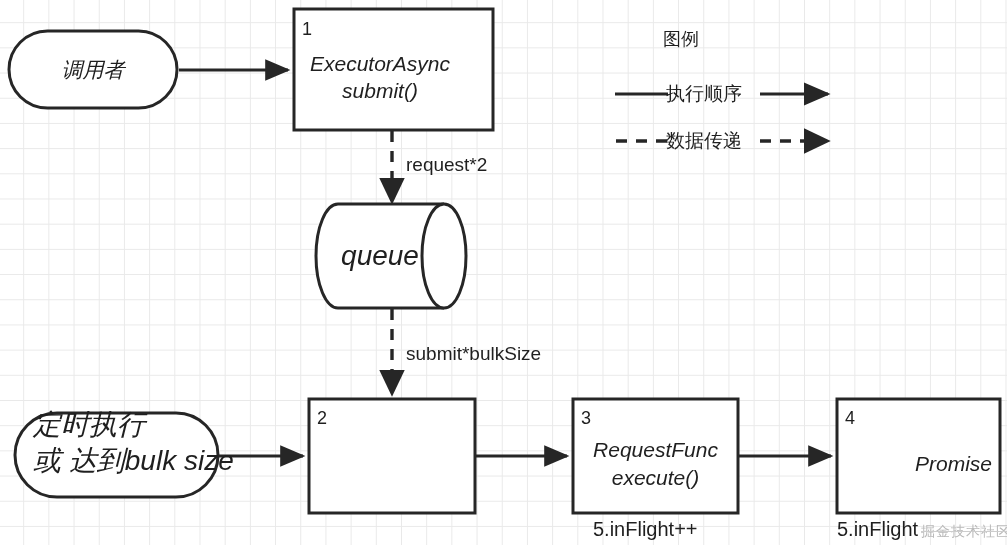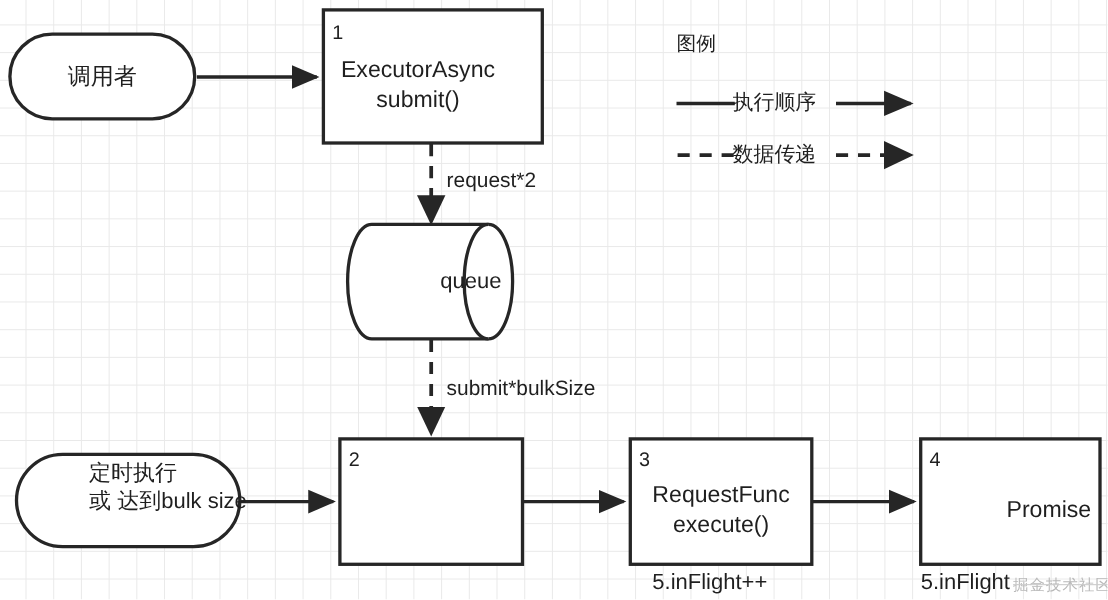--- a/index.html
+++ b/index.html
@@ -32,40 +32,41 @@
     position: absolute;
     display: flex;
     flex-direction: column;
     align-items: center;
     justify-content: center;
     text-align: center;
     color: #1f1f1f;
     pointer-events: none;
     line-height: 1.30;
   }
-  .node-label span { display: block; white-space: pre; }
+  .node-label span { display: block; white-space: pre; font-style: italic; }
   .corner-num {
     position: absolute;
     color: #1f1f1f;
     font-size: 18px;
     line-height: 1;
   }
   .edge-label {
     position: absolute;
     color: #1f1f1f;
     font-size: 19px;
     white-space: nowrap;
     line-height: 1;
   }
   .legend-title {
     position: absolute;
     color: #1f1f1f;
     font-size: 18px;
     line-height: 1;
     white-space: nowrap;
+    margin-left: 48px;
   }
   .legend-text {
     position: absolute;
     color: #1f1f1f;
     font-size: 19px;
     line-height: 1;
     white-space: nowrap;
     background: transparent;
   }
   .under-label {
@@ -78,21 +79,21 @@
   .watermark {
     position: absolute;
     color: #b9b9b9;
     font-size: 14px;
     letter-spacing: 1px;
     line-height: 1;
     white-space: nowrap;
     text-decoration: line-through;
     text-decoration-color: #cdcdcd;
   }
-  .t20 { font-size: 20px; margin-left: 48px; }
+  .t20 { font-size: 28px; }
   .t21 { font-size: 21px; }
 </style>
 </head>
 <body>
 
 <div id="canvas">
 
   <svg id="svg-layer" viewBox="0 0 1007 545" xmlns="http://www.w3.org/2000/svg">
     <defs>
       <marker id="arrowSolid" markerWidth="9" markerHeight="9" refX="7.6" refY="4.2" orient="auto" markerUnits="strokeWidth">

